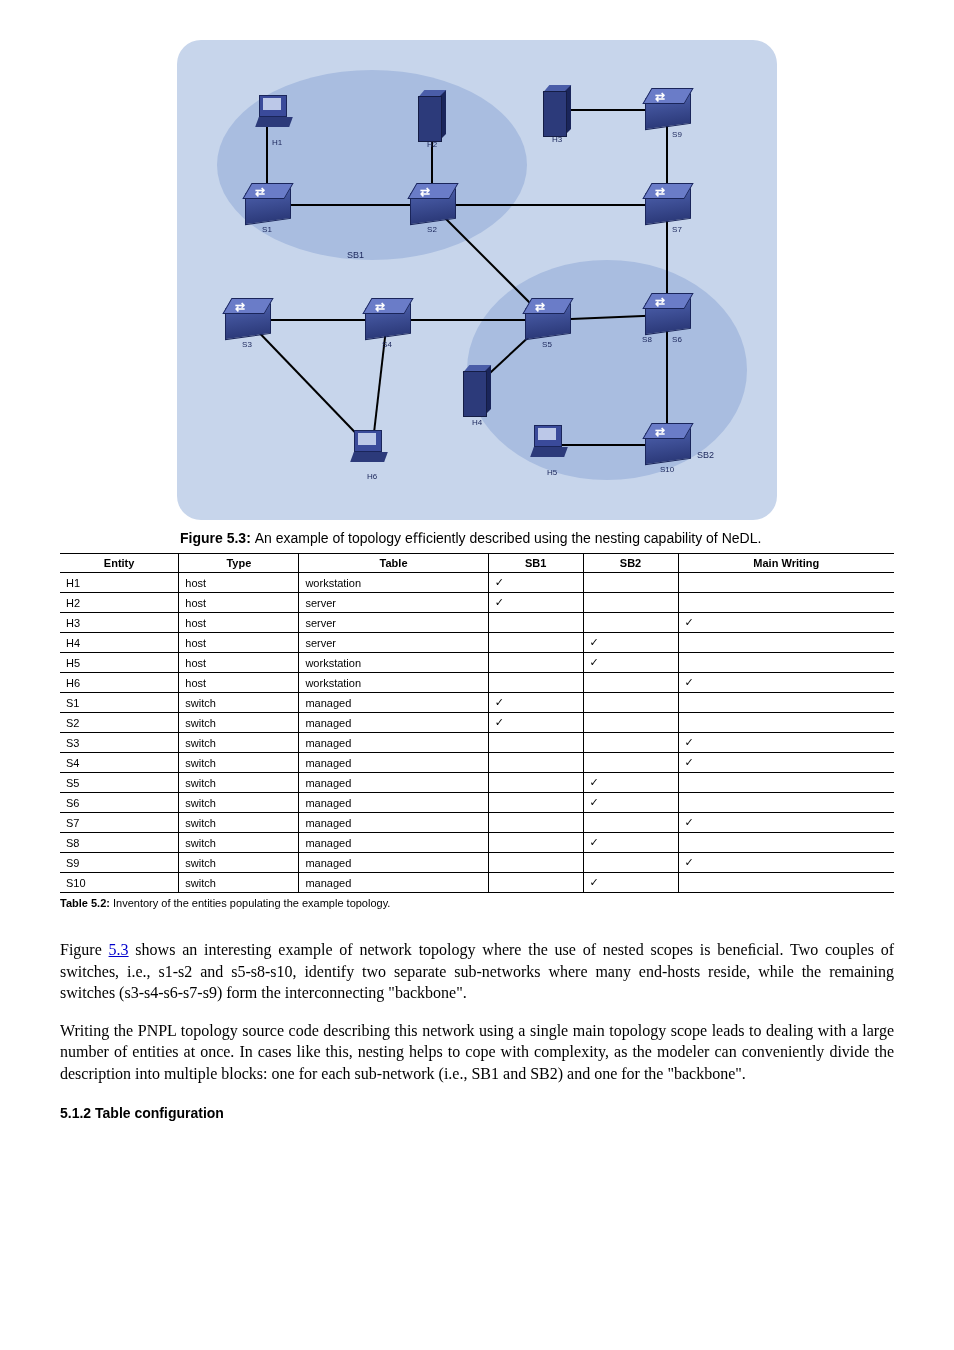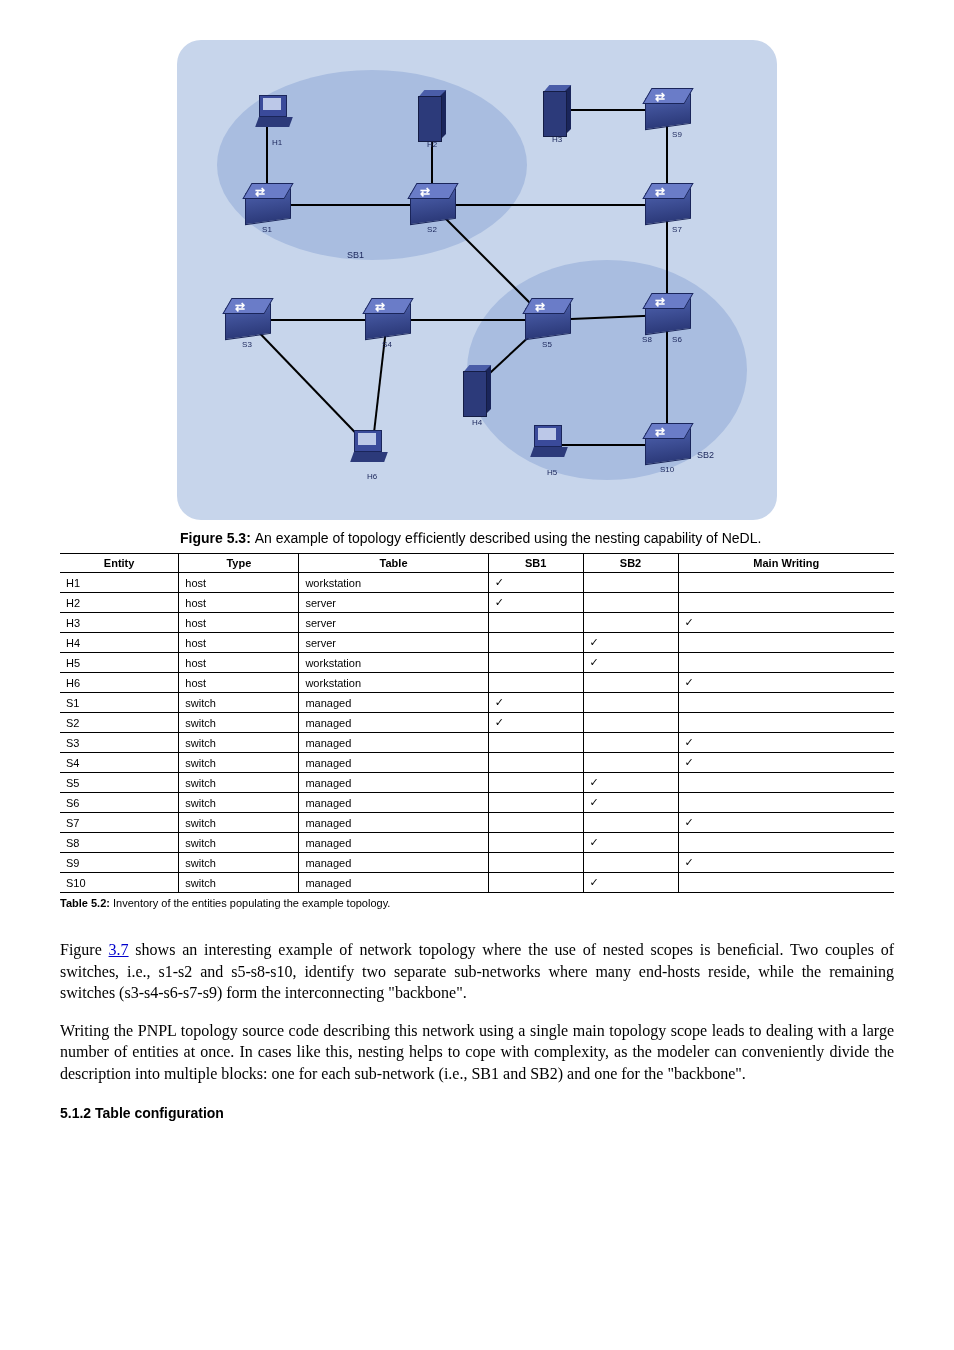--- a/index.html
+++ b/index.html
@@ -466,18 +466,18 @@
         <td></td>
       </tr>
     </tbody>
 </table>
 
 <div class="table-caption">
   <b>Table 5.2: </b><span>Inventory of the entities populating the example topology.</span>
 </div>
 
 <p class="body-text">
-  <span>Figure </span><a href="#">3.7</a><span> shows an interesting example of network topology where the use of nested scopes is beneﬁcial. Two couples of switches, i.e., s1-s2 and s5-s8-s10, identify two separate sub-networks where many end-hosts reside, while the remaining switches (s3-s4-s6-s7-s9) form the interconnecting "backbone".</span>
+  <span>Figure </span><a href="#">5.3</a><span> shows an interesting example of network topology where the use of nested scopes is beneﬁcial. Two couples of switches, i.e., s1-s2 and s5-s8-s10, identify two separate sub-networks where many end-hosts reside, while the remaining switches (s3-s4-s6-s7-s9) form the interconnecting "backbone".</span>
 </p>
 
 <p class="body-text">Writing the PNPL topology source code describing this network using a single main topology scope leads to dealing with a large number of entities at once. In cases like this, nesting helps to cope with complexity, as the modeler can conveniently divide the description into multiple blocks: one for each sub-network (i.e., SB1 and SB2) and one for the "backbone".</p>
 
 <div class="heading3">5.1.2 Table conﬁguration</div>
 
 </body></html>

